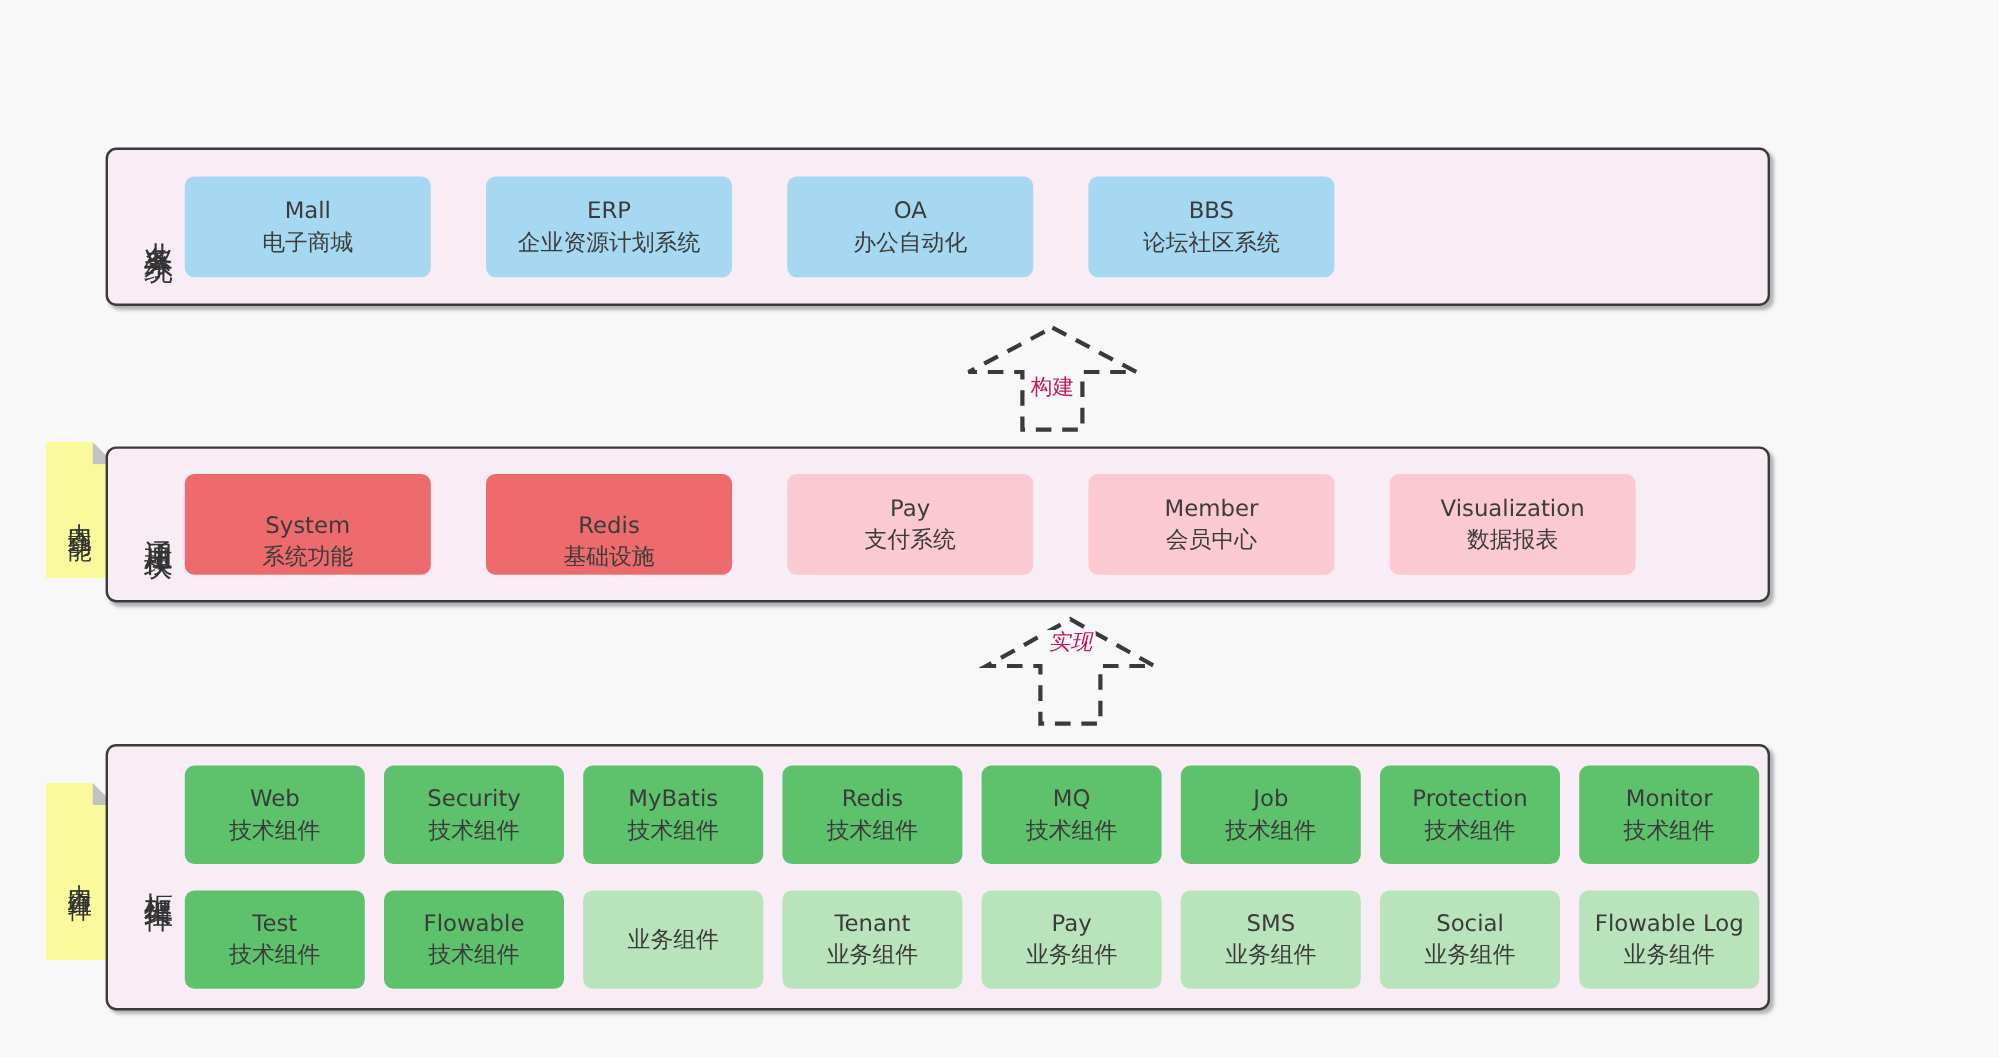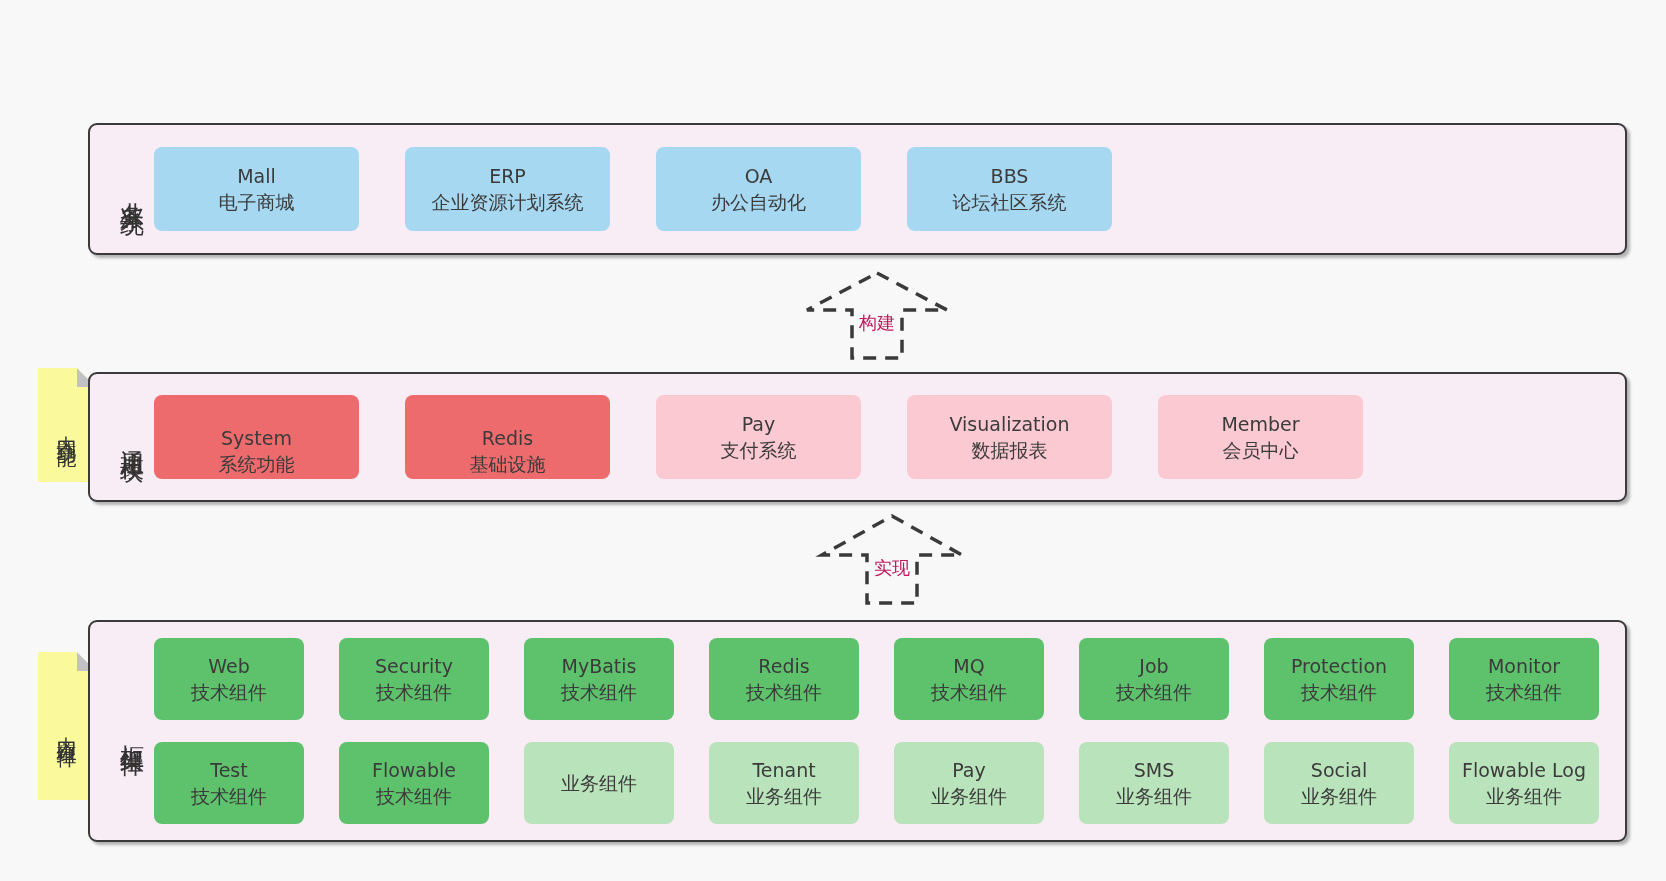--- a/index.html
+++ b/index.html
@@ -14,42 +14,42 @@
     --sticky:#fafa9d;
     --fold:#c2c2c6;
     --text:#3b3b3b;
   }
   html,body{margin:0;padding:0;background:var(--page-bg);}
   body{font-family:"DejaVu Sans","Liberation Sans",sans-serif;color:var(--text);}
   .stage{position:relative;width:1666px;height:881px;background:var(--page-bg);overflow:hidden;}
 
   
   .band{
-    position:absolute;left:88px;width:1539px;
+    position:absolute;left:88px;width:1387px;
     background:var(--band-bg);
     border:2px solid var(--band-border);
     border-radius:9px;
     box-shadow:3px 3px 3px rgba(0,0,0,0.28);
     box-sizing:border-box;
     display:flex;align-items:center;
     z-index:2;
   }
   .band1{top:123px;height:132px;}
   .band2{top:372px;height:130px;}
   .band3{top:620px;height:222px;}
 
   .vlabel{
     writing-mode:vertical-rl;text-orientation:upright;
     font-size:24px;line-height:1.0;letter-spacing:3px;
     color:#333;margin-left:14px;width:40px;text-align:center;
     flex:0 0 auto;
   }
   .rows{flex:1 1 auto;display:flex;flex-direction:column;gap:22px;margin-left:10px;margin-right:14px;}
   .row{display:flex;gap:46px;}
-  .band3 .row{gap:35px;}
+  .band3 .row{gap:16px;}
   .box{
     border-radius:8px;
     display:flex;flex-direction:column;align-items:center;justify-content:center;
     text-align:center;font-size:19px;line-height:1.38;
     width:205px;height:84px;padding:2px 8px;box-sizing:border-box;
   }
   .band3 .box{width:150px;height:82px;}
   .v-blue{background:var(--blue);}
   .v-red{background:var(--red);justify-content:flex-end;}
   .v-pink{background:var(--pink);}
@@ -108,21 +108,21 @@
   </div>
 
   <svg class="arrow-svg" style="left:798px;top:266px;" width="160" height="98" viewBox="0 0 160 98">
     <polygon points="79,7 149,44 104,44 104,92 54,92 54,44 9,44"></polygon>
   </svg>
   <div class="arrow-label" style="left:856px;top:312px;">构建</div>
 
   <svg class="arrow-svg" style="left:813px;top:509px;" width="160" height="100" viewBox="0 0 160 100">
     <polygon points="79,7 149,46 104,46 104,94 54,94 54,46 9,46"></polygon>
   </svg>
-  <div class="arrow-label" style="left:871px;top:557px;">实现</div>
+  <div class="arrow-label" style="left:871px;top:525px;font-style:italic;">实现</div>
 
   <section class="band band1">
     <div class="vlabel">业务系统</div>
     <div class="rows">
         <div class="row">
           <div class="box v-blue">
             <div class="box-title">Mall</div>
             <div class="box-subtitle">电子商城</div>
           </div>
           <div class="box v-blue">
@@ -151,26 +151,26 @@
           </div>
           <div class="box v-red">
             <div class="box-title">Redis</div>
             <div class="box-subtitle">基础设施</div>
           </div>
           <div class="box v-pink">
             <div class="box-title">Pay</div>
             <div class="box-subtitle">支付系统</div>
           </div>
           <div class="box v-pink">
+            <div class="box-title">Member</div>
+            <div class="box-subtitle">会员中心</div>
+          </div>
+          <div class="box v-pink">
             <div class="box-title">Visualization</div>
             <div class="box-subtitle">数据报表</div>
-          </div>
-          <div class="box v-pink">
-            <div class="box-title">Member</div>
-            <div class="box-subtitle">会员中心</div>
           </div>
         </div>
       </div>
   </section>
 
   <section class="band band3">
     <div class="vlabel">框架组件</div>
     <div class="rows">
         <div class="row">
           <div class="box v-green">

